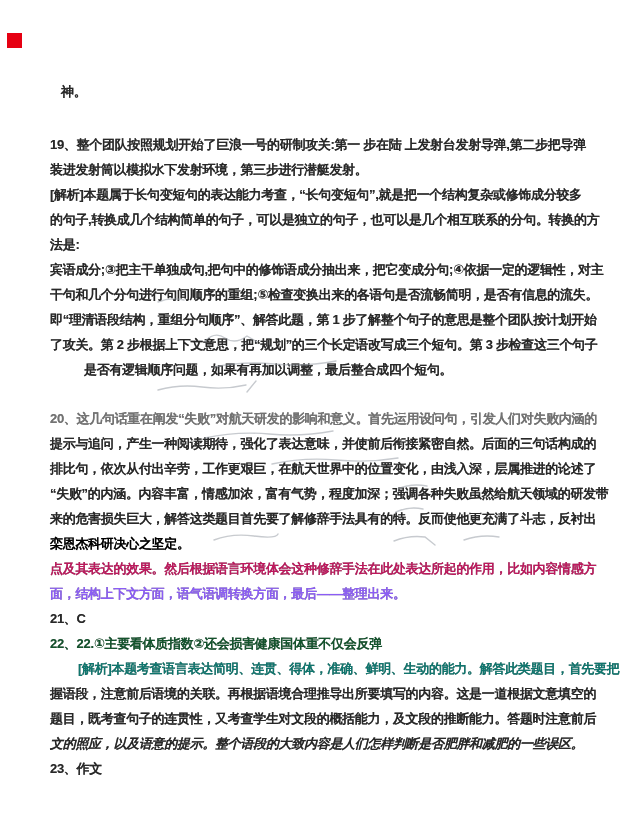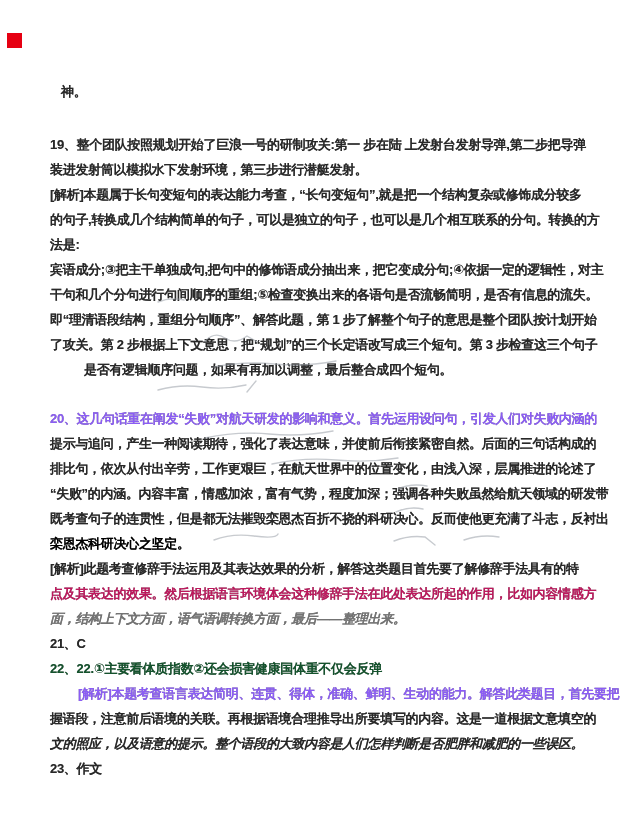--- a/index.html
+++ b/index.html
@@ -53,33 +53,33 @@
       <div class="line" style="color: rgb(40, 40, 40); margin-top: 28px;">19、整个团队按照规划开始了巨浪一号的研制攻关:第一 步在陆 上发射台发射导弹,第二步把导弹</div>
       <div class="line" style="color: rgb(40, 40, 40);">装进发射筒以模拟水下发射环境，第三步进行潜艇发射。</div>
       <div class="line" style="color: rgb(40, 40, 40);">[解析]本题属于长句变短句的表达能力考查，“长句变短句”,就是把一个结构复杂或修饰成分较多</div>
       <div class="line" style="color: rgb(40, 40, 40);">的句子,转换成几个结构简单的句子，可以是独立的句子，也可以是几个相互联系的分句。转换的方</div>
       <div class="line" style="color: rgb(40, 40, 40);">法是:</div>
       <div class="line" style="color: rgb(40, 40, 40);">宾语成分;③把主干单独成句,把句中的修饰语成分抽出来，把它变成分句;④依据一定的逻辑性，对主</div>
       <div class="line" style="color: rgb(40, 40, 40);">干句和几个分句进行句间顺序的重组;⑤检查变换出来的各语句是否流畅简明，是否有信息的流失。</div>
       <div class="line" style="color: rgb(40, 40, 40);">即“理清语段结构，重组分句顺序”、解答此题，第 1 步了解整个句子的意思是整个团队按计划开始</div>
       <div class="line" style="color: rgb(40, 40, 40);">了攻关。第 2 步根据上下文意思，把“规划”的三个长定语改写成三个短句。第 3 步检查这三个句子</div>
       <div class="line" style="color: rgb(40, 40, 40); margin-left: 34px;">是否有逻辑顺序问题，如果有再加以调整，最后整合成四个短句。</div>
-      <div class="line" style="color: #8b5cf6; margin-top: 24px;">20、这几句话重在阐发“失败”对航天研发的影响和意义。首先运用设问句，引发人们对失败内涵的</div>
+      <div class="line" style="color: #737373; margin-top: 24px;">20、这几句话重在阐发“失败”对航天研发的影响和意义。首先运用设问句，引发人们对失败内涵的</div>
       <div class="line" style="color: rgb(40, 40, 40);">提示与追问，产生一种阅读期待，强化了表达意味，并使前后衔接紧密自然。后面的三句话构成的</div>
       <div class="line" style="color: rgb(40, 40, 40);">排比句，依次从付出辛劳，工作更艰巨，在航天世界中的位置变化，由浅入深，层属推进的论述了</div>
       <div class="line" style="color: rgb(40, 40, 40);">“失败”的内涵。内容丰富，情感加浓，富有气势，程度加深；强调各种失败虽然给航天领域的研发带</div>
-      <div class="line" style="color: rgb(40, 40, 40);">既考查句子的连贯性，但是都无法摧毁栾恩杰百折不挠的科研决心。反而使他更充满了斗志，反衬出</div>
+      <div class="line" style="color: rgb(40, 40, 40);">来的危害损失巨大，解答这类题目首先要了解修辞手法具有的特。反而使他更充满了斗志，反衬出</div>
       <div class="line" style="color: #000000;">栾恩杰科研决心之坚定。</div>
-      <div class="line" style="color: rgb(40, 40, 40);">[解析]此题考查修辞手法运用及其表达效果的分析，解答这类题目首先要了解修辞手法具有的特</div>
       <div class="line" style="color: #be185d;">点及其表达的效果。然后根据语言环境体会这种修辞手法在此处表达所起的作用，比如内容情感方</div>
-      <div class="line" style="color: #737373; font-style: italic;">面，结构上下文方面，语气语调转换方面，最后——整理出来。</div>
+      <div class="line" style="color: #8b5cf6;">面，结构上下文方面，语气语调转换方面，最后——整理出来。</div>
       <div class="line" style="color: rgb(40, 40, 40);">21、C</div>
       <div class="line" style="color: #14532d;">22、22.①主要看体质指数②还会损害健康国体重不仅会反弹</div>
-      <div class="line" style="color: #8b5cf6; padding-left: 28px;">[解析]本题考查语言表达简明、连贯、得体，准确、鲜明、生动的能力。解答此类题目，首先要把</div>
+      <div class="line" style="color: #0f766e; padding-left: 28px;">[解析]本题考查语言表达简明、连贯、得体，准确、鲜明、生动的能力。解答此类题目，首先要把</div>
       <div class="line" style="color: rgb(40, 40, 40);">握语段，注意前后语境的关联。再根据语境合理推导出所要填写的内容。这是一道根据文意填空的</div>
+      <div class="line" style="color: rgb(40, 40, 40);">题目，既考查句子的连贯性，又考查学生对文段的概括能力，及文段的推断能力。答题时注意前后</div>
       <div class="line" style="color: rgb(40, 40, 40); font-style: italic;">文的照应，以及语意的提示。整个语段的大致内容是人们怎样判断是否肥胖和减肥的一些误区。</div>
       <div class="line" style="color: rgb(40, 40, 40);">23、作文</div>
     </div>
 
   <svg class="marks-overlay" viewBox="0 0 631 831" xmlns="http://www.w3.org/2000/svg">
     <g fill="none" stroke="#9aa0a8" stroke-width="1.4" opacity="0.55" stroke-linecap="round">
       <path d="M158 302 q 12 -5 26 -2"></path>
       <path d="M205 341 q 10 -10 20 -3 t 22 -2 l 10 6"></path>
       <path d="M214 367 q 30 -6 60 -3 t 62 -3"></path>
       <path d="M158 390 q 22 -6 44 -3 t 44 -2"></path>

